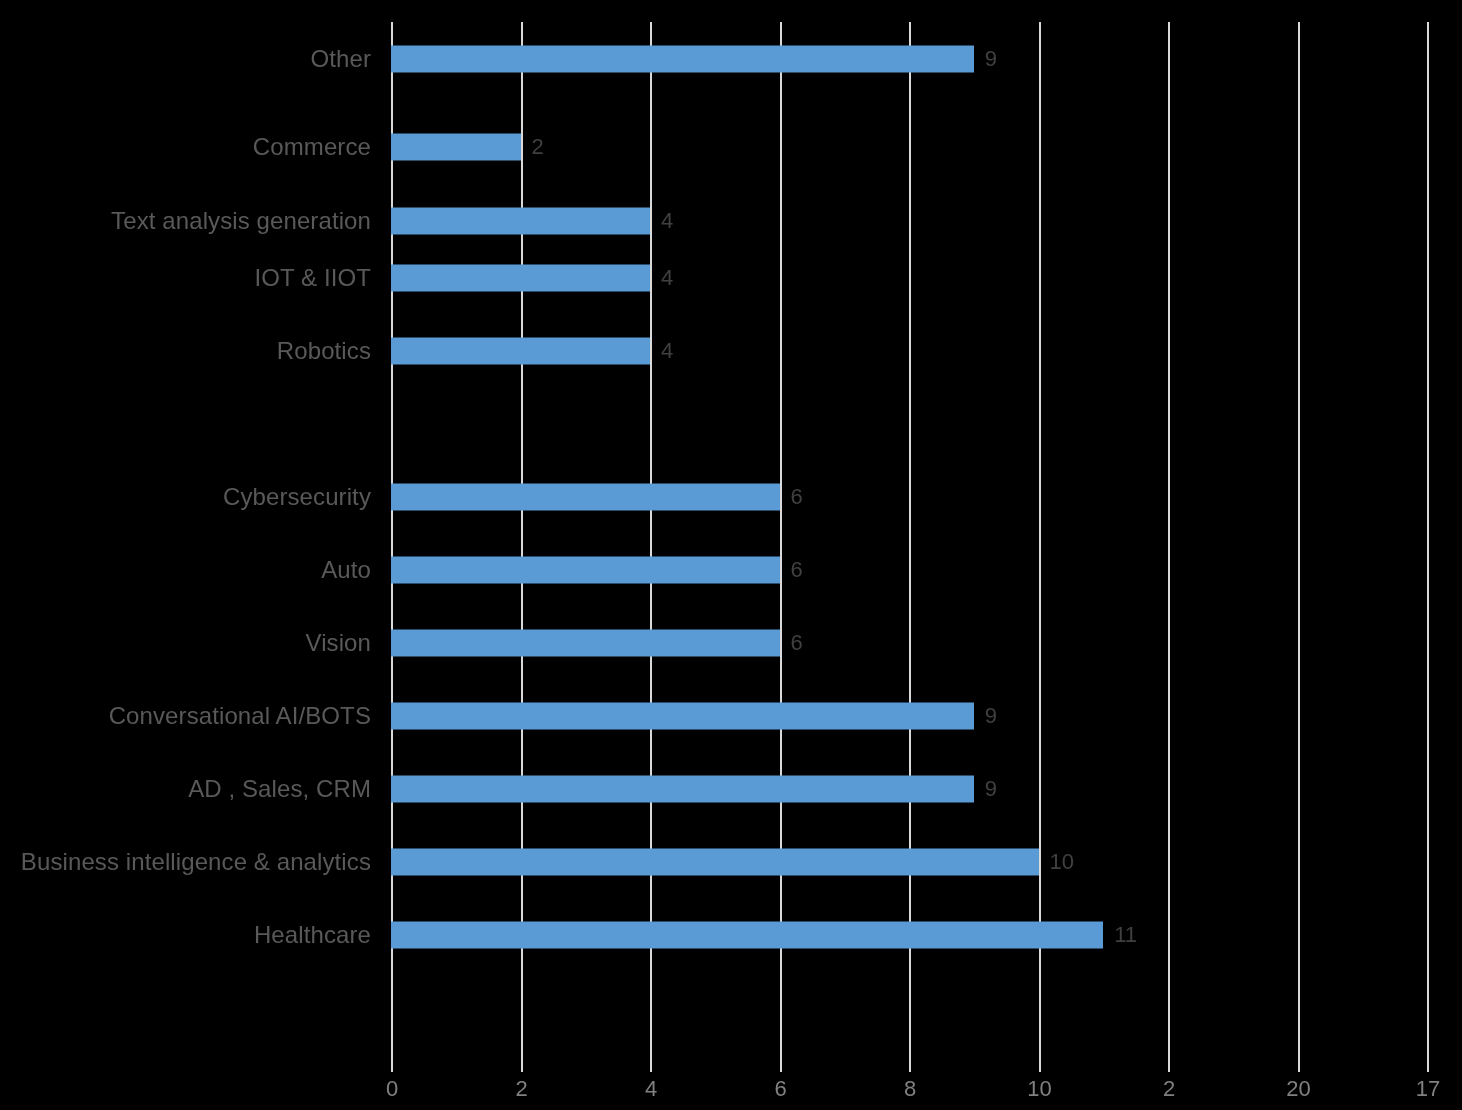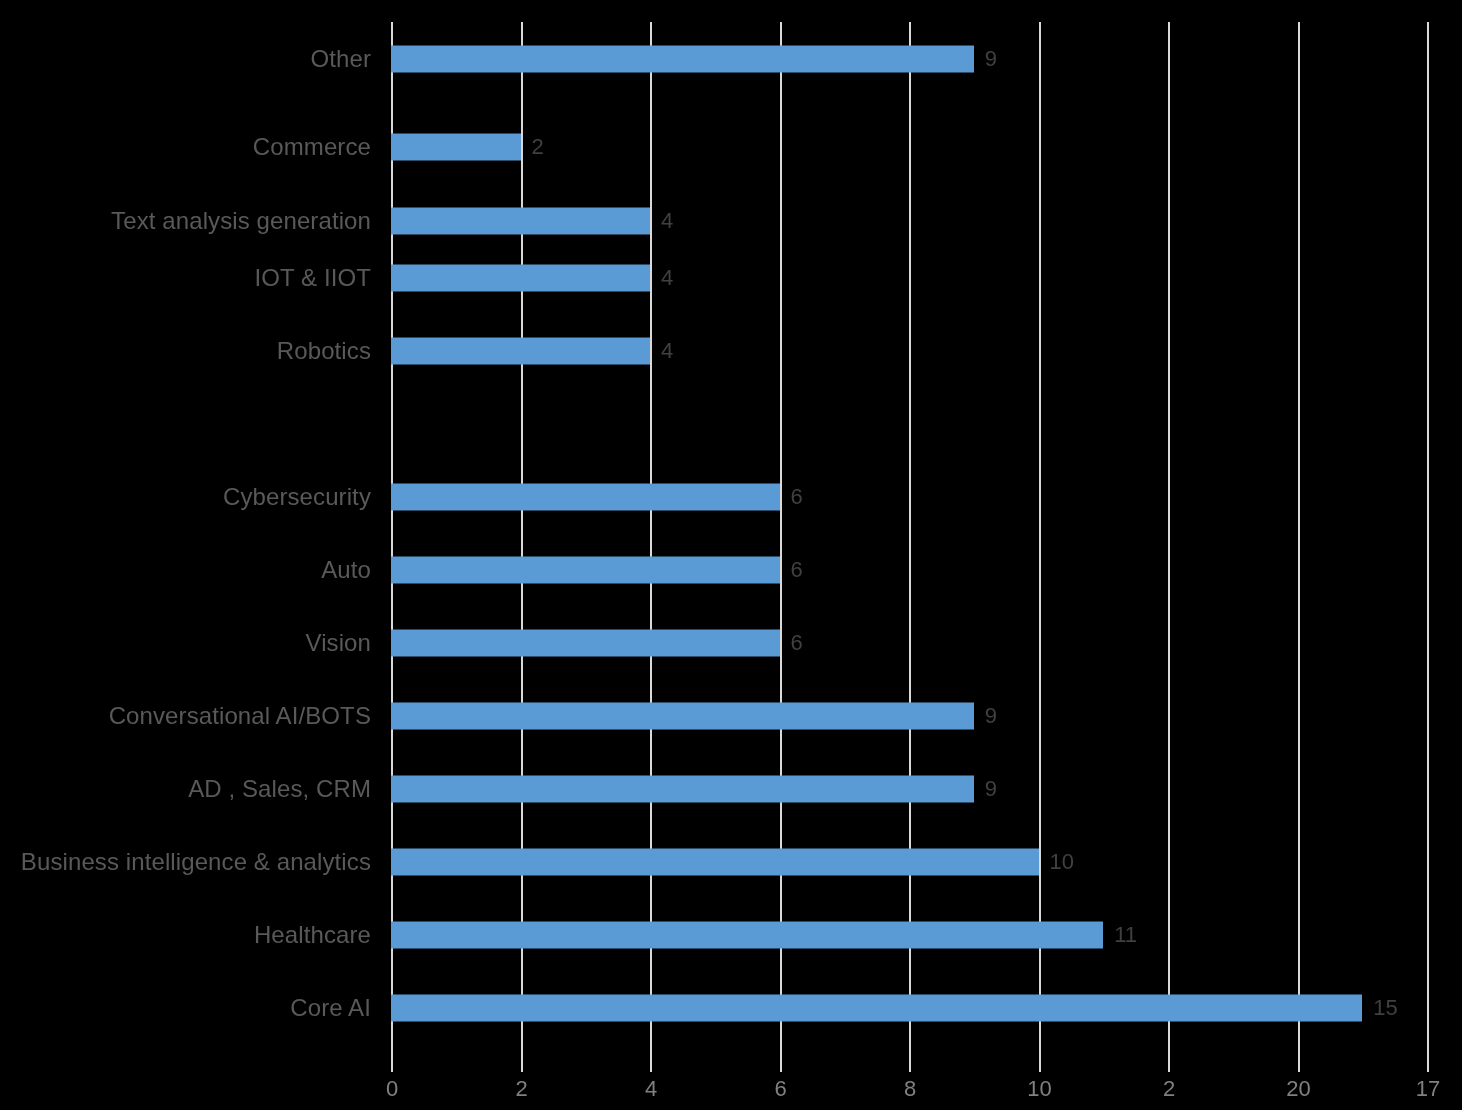--- a/index.html
+++ b/index.html
@@ -210,27 +210,20 @@
         <div class="bar-wrap">
           <div class="bar" style="width: 647.5px; background: rgb(91, 155, 213);"></div>
           <div class="bar-value">10</div>
         </div>
       </div>
       <div class="row" style="top: 898px;">
         <div class="cat-label">Healthcare</div>
         <div class="bar-wrap">
           <div class="bar" style="width: 712.25px; background: rgb(91, 155, 213);"></div>
           <div class="bar-value">11</div>
-        </div>
-      </div>
-      <div class="row" style="top: 971px;">
-        <div class="cat-label">Core AI</div>
-        <div class="bar-wrap">
-          <div class="bar" style="width: 971.25px; background: rgb(91, 155, 213);"></div>
-          <div class="bar-value">15</div>
         </div>
       </div>
     </div>
 
   <div id="x-axis">
       <div class="xtick" style="left: 391px;"></div>
       <div class="xtick-label" style="left: 392px;">0</div>
       <div class="xtick" style="left: 520.5px;"></div>
       <div class="xtick-label" style="left: 521.5px;">2</div>
       <div class="xtick" style="left: 650px;"></div>

